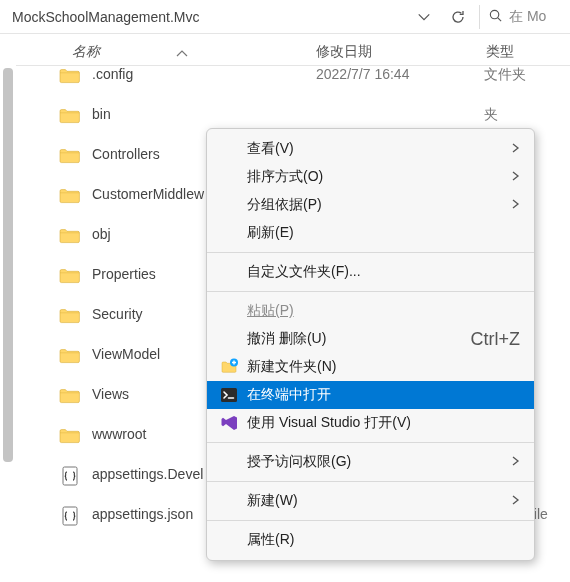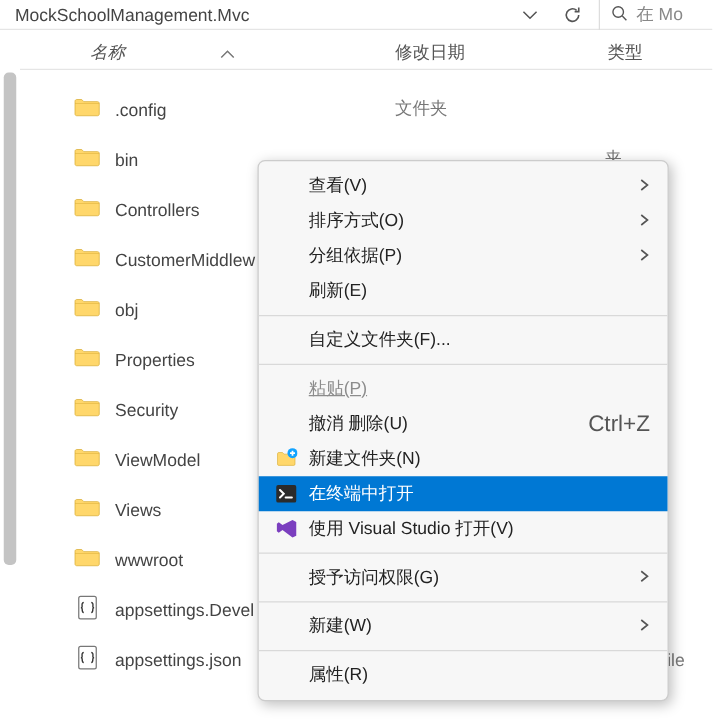--- a/index.html
+++ b/index.html
@@ -1,19 +1,19 @@
 <!DOCTYPE html>
 <html><head>
 <meta charset="utf-8">
 <style>
   * { box-sizing: border-box; margin: 0; padding: 0; font-family: "Segoe UI", "Microsoft YaHei", sans-serif; }
   body { width: 570px; height: 582px; overflow: hidden; background: #fff; font-size: 14px; color: #333; position: relative; }
 
   
-  .addr { display: flex; align-items: center; height: 24px; padding: 0 6px; background: #fff; border-bottom: 1px solid #e5e5e5; }
+  .addr { display: flex; align-items: center; height: 34px; padding: 0 6px; background: #fff; border-bottom: 1px solid #e5e5e5; }
   .addr .path { flex: 1; padding: 2px 6px; color: #444; }
   .addr .ico { width: 34px; height: 30px; display: flex; align-items: center; justify-content: center; color: #555; }
   .divider-v { width: 1px; height: 24px; background: #ddd; margin: 0 4px; }
   .search { flex: 0 0 80px; display: flex; align-items: flex-end; color: #888; padding-left: 4px; overflow: hidden; }
   .search .mag { margin-right: 6px; color: #555; }
 
   
   .main { position: relative; display: flex; height: calc(100% - 38px); }
   .scroll-col { width: 16px; background: #fff; position: relative; }
   .scroll-thumb { position: absolute; left: 3px; top: 34px; width: 10px; height: 394px; background: #c4c4c4; border-radius: 4px; }
@@ -21,21 +21,21 @@
 
   
   .hdr { display: flex; height: 32px; align-items: center; border-bottom: 1px solid #e5e5e5; color: #555; font-size: 14px; padding-top:4px; }
   .col-name { padding-left: 56px; flex: 0 0 300px; display:flex; align-items:center; position:relative;font-style:italic; }
   .sort-caret { position:absolute; left:160px; top:2px; }
   .col-date { flex: 0 0 170px; }
   .col-type { flex: 1; }
 
   
   .rows { }
-  .row { display: flex; align-items: flex-end; height: 40px; color: #444; }
+  .row { display: flex; align-items: flex-start; height: 40px; color: #444; }
   .row .icon { width: 24px; height: 20px; margin-left: 42px; margin-right: 10px; display:flex; align-items:center; justify-content:center; }
   .row .name { flex: 0 0 224px; }
   .row .date { flex: 0 0 168px; color: #777; }
   .row .type { color: #777; }
 
   
   .folder svg { width: 22px; height: 18px; }
   .json svg { width: 20px; height: 20px; }
 
   
@@ -110,20 +110,21 @@
     </div>
 
     <div class="rows" id="rows">
         <div class="row">
           <div class="icon folder">
             <svg viewBox="0 0 22 18">
               <use href="#ic-folder"></use>
             </svg>
           </div>
           <div class="name">.config</div>
+          <div class="date">2022/7/7 16:44</div>
           <div class="type">文件夹</div>
         </div>
         <div class="row">
           <div class="icon folder">
             <svg viewBox="0 0 22 18">
               <use href="#ic-folder"></use>
             </svg>
           </div>
           <div class="name">bin</div>
           <div class="date"></div>

